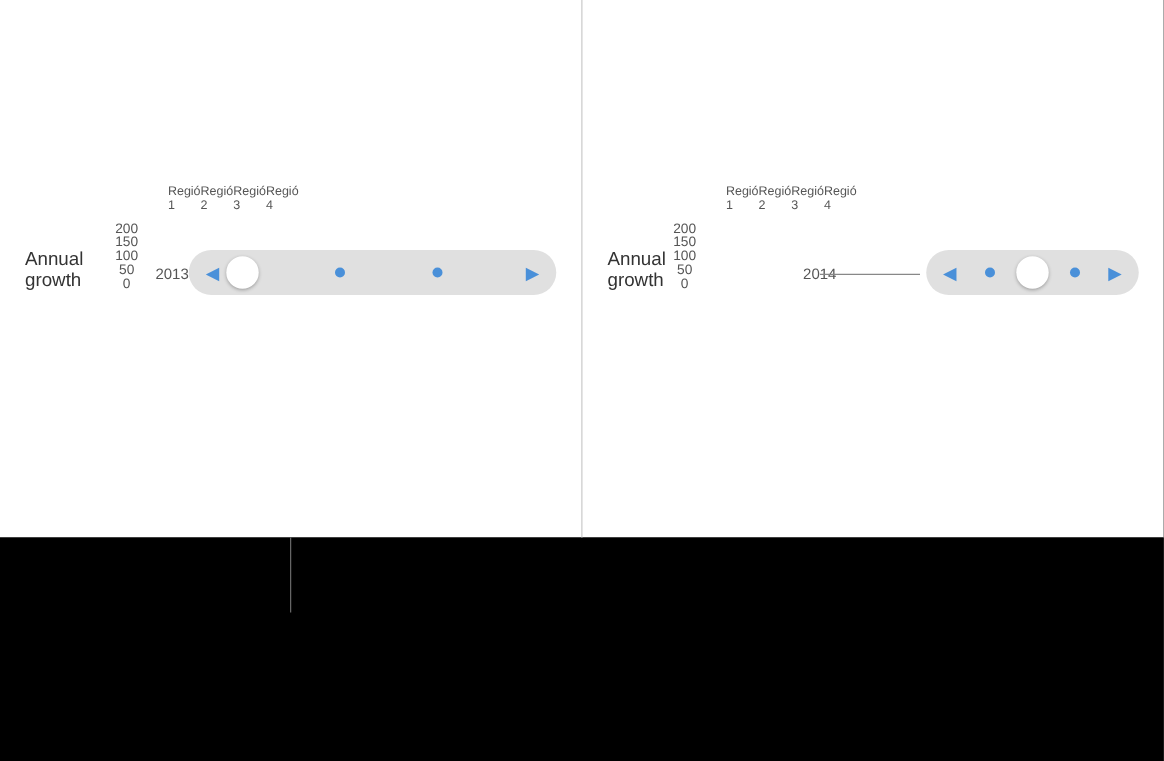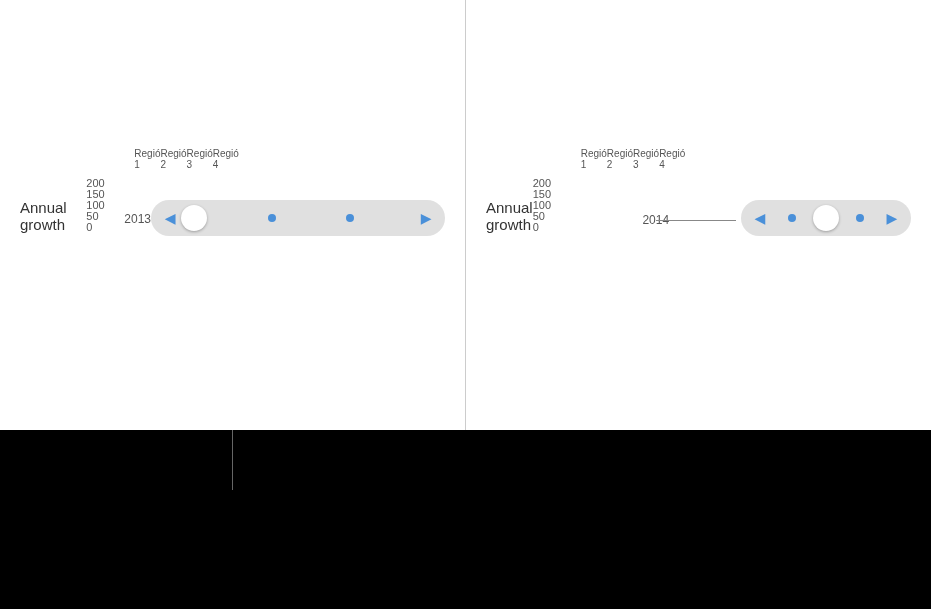--- a/index.html
+++ b/index.html
@@ -31,21 +31,21 @@
       font-weight: 400;
     }
     .y-axis {
       display: flex;
       flex-direction: column;
       justify-content: space-between;
       height: 100%;
       padding-bottom: 30px;
       margin-right: 8px;
       min-width: 30px;
-      align-items: flex-start;
+      align-items: center;
     }
     .y-label {
       font-size: 11px;
       color: #555;
       line-height: 1;
     }
     .chart-area {
       flex: 1;
       height: 100%;
       position: relative;

